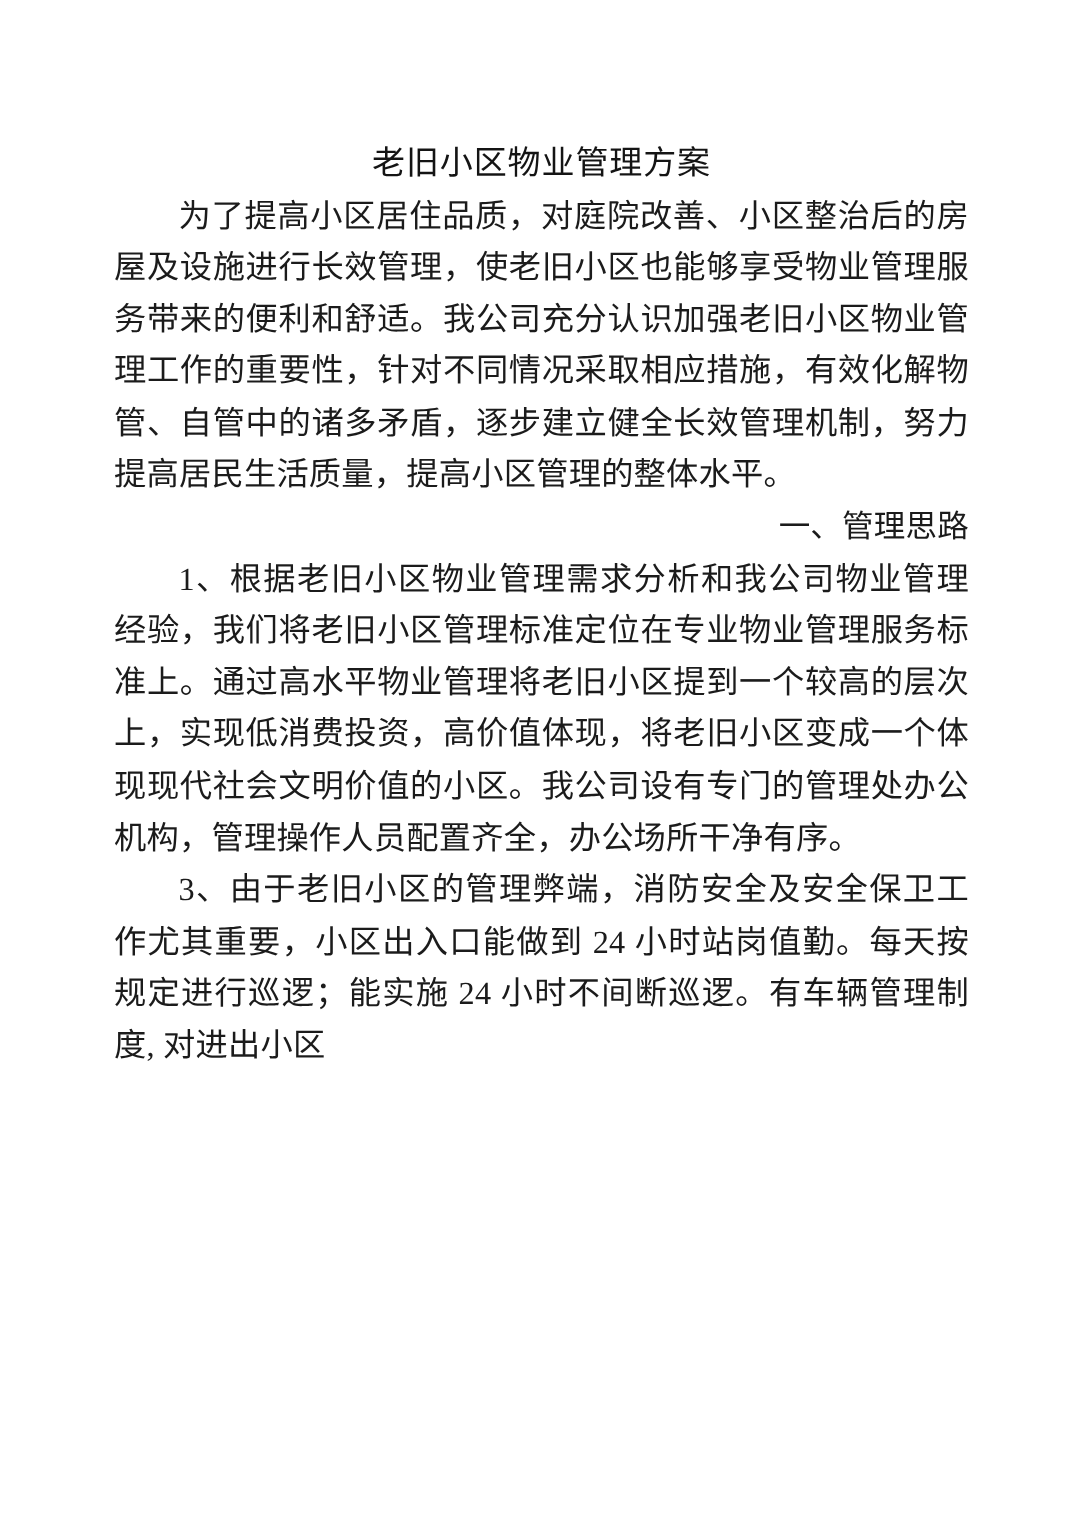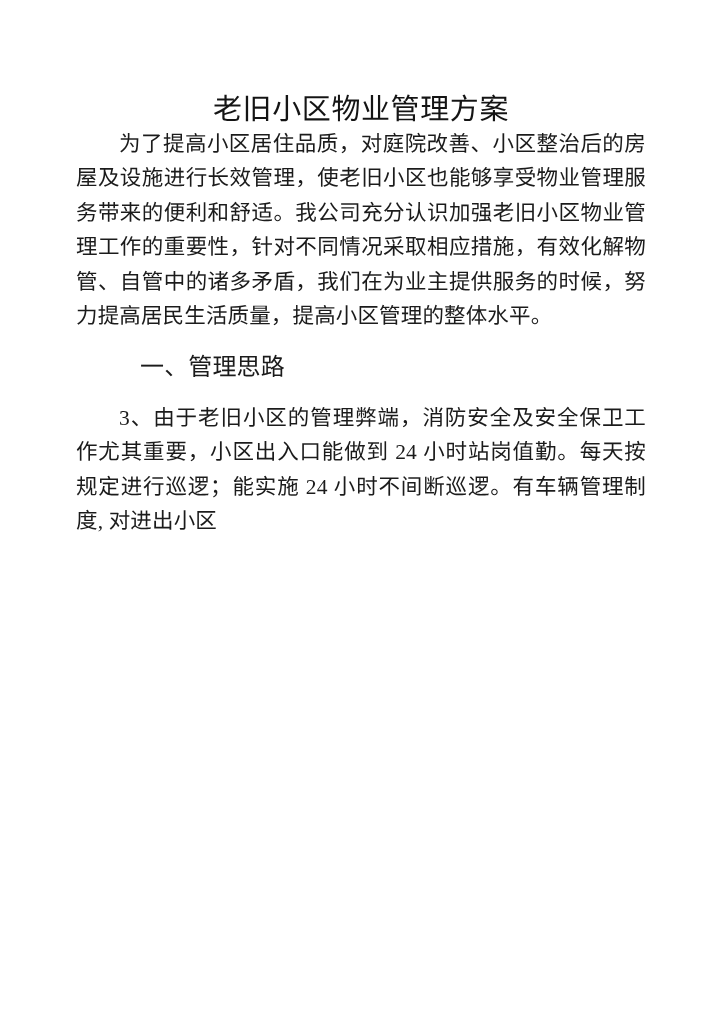--- a/index.html
+++ b/index.html
@@ -26,21 +26,21 @@
     width: 570px;           
     font-family: "Liberation Serif", "DejaVu Serif", serif;
     color: #1b1b1b;
     -webkit-font-smoothing: antialiased;
   }
 
   
   .doc-title {
     margin: 0;
     padding-top: 92px;
-    font-size: 29px;
+    font-size: 22px;
     line-height: 34.5px;
     font-weight: 400;
     text-align: center;
     letter-spacing: 0.6px;
     color: #141414;
   }
 
   
   .para {
     margin: 0;
@@ -49,24 +49,24 @@
     text-align: justify;
     text-justify: inter-ideograph;
     text-indent: 2em;
     letter-spacing: 0.15px;
     color: #1b1b1b;
     word-break: break-all;
   }
 
   
   .heading {
-    margin: 16px;
-    font-size: 24px;
+    margin: 0;
+    font-size: 21px;
     line-height: 34.6px;
-    text-align: left;
+    text-align: right;
     text-indent: 2em;
     letter-spacing: 0.15px;
     color: #1b1b1b;
   }
 
   
   .para.numbered { text-indent: 2em; }
 
   
   .scan-tint {
@@ -78,26 +78,27 @@
 </style>
 </head>
 <body>
 
 <div class="page">
 
   <div class="doc-body">
 
     <h1 class="doc-title">老旧小区物业管理方案</h1>
 
-    <p class="para">为了提高小区居住品质，对庭院改善、小区整治后的房屋及设施进行长效管理，使老旧小区也能够享受物业管理服务带来的便利和舒适。我公司充分认识加强老旧小区物业管理工作的重要性，针对不同情况采取相应措施，有效化解物管、自管中的诸多矛盾，我们在为业主提供服务的时候，努力提高居民生活质量，提高小区管理的整体水平。</p>
+    <p class="para">为了提高小区居住品质，对庭院改善、小区整治后的房屋及设施进行长效管理，使老旧小区也能够享受物业管理服务带来的便利和舒适。我公司充分认识加强老旧小区物业管理工作的重要性，针对不同情况采取相应措施，有效化解物管、自管中的诸多矛盾，逐步建立健全长效管理机制，努力提高居民生活质量，提高小区管理的整体水平。</p>
 
 
     <p class="heading">一、管理思路</p>
 
 
+    <p class="para numbered">1、根据老旧小区物业管理需求分析和我公司物业管理经验，我们将老旧小区管理标准定位在专业物业管理服务标准上。通过高水平物业管理将老旧小区提到一个较高的层次上，实现低消费投资，高价值体现，将老旧小区变成一个体现现代社会文明价值的小区。我公司设有专门的管理处办公机构，管理操作人员配置齐全，办公场所干净有序。</p>
 
 
     <p class="para numbered">3、由于老旧小区的管理弊端，消防安全及安全保卫工作尤其重要，小区出入口能做到 24 小时站岗值勤。每天按规定进行巡逻；能实施 24 小时不间断巡逻。有车辆管理制度, 对进出小区</p>
 
   </div>
 
   <div class="scan-tint"></div>
 </div>
 
 </body></html>

